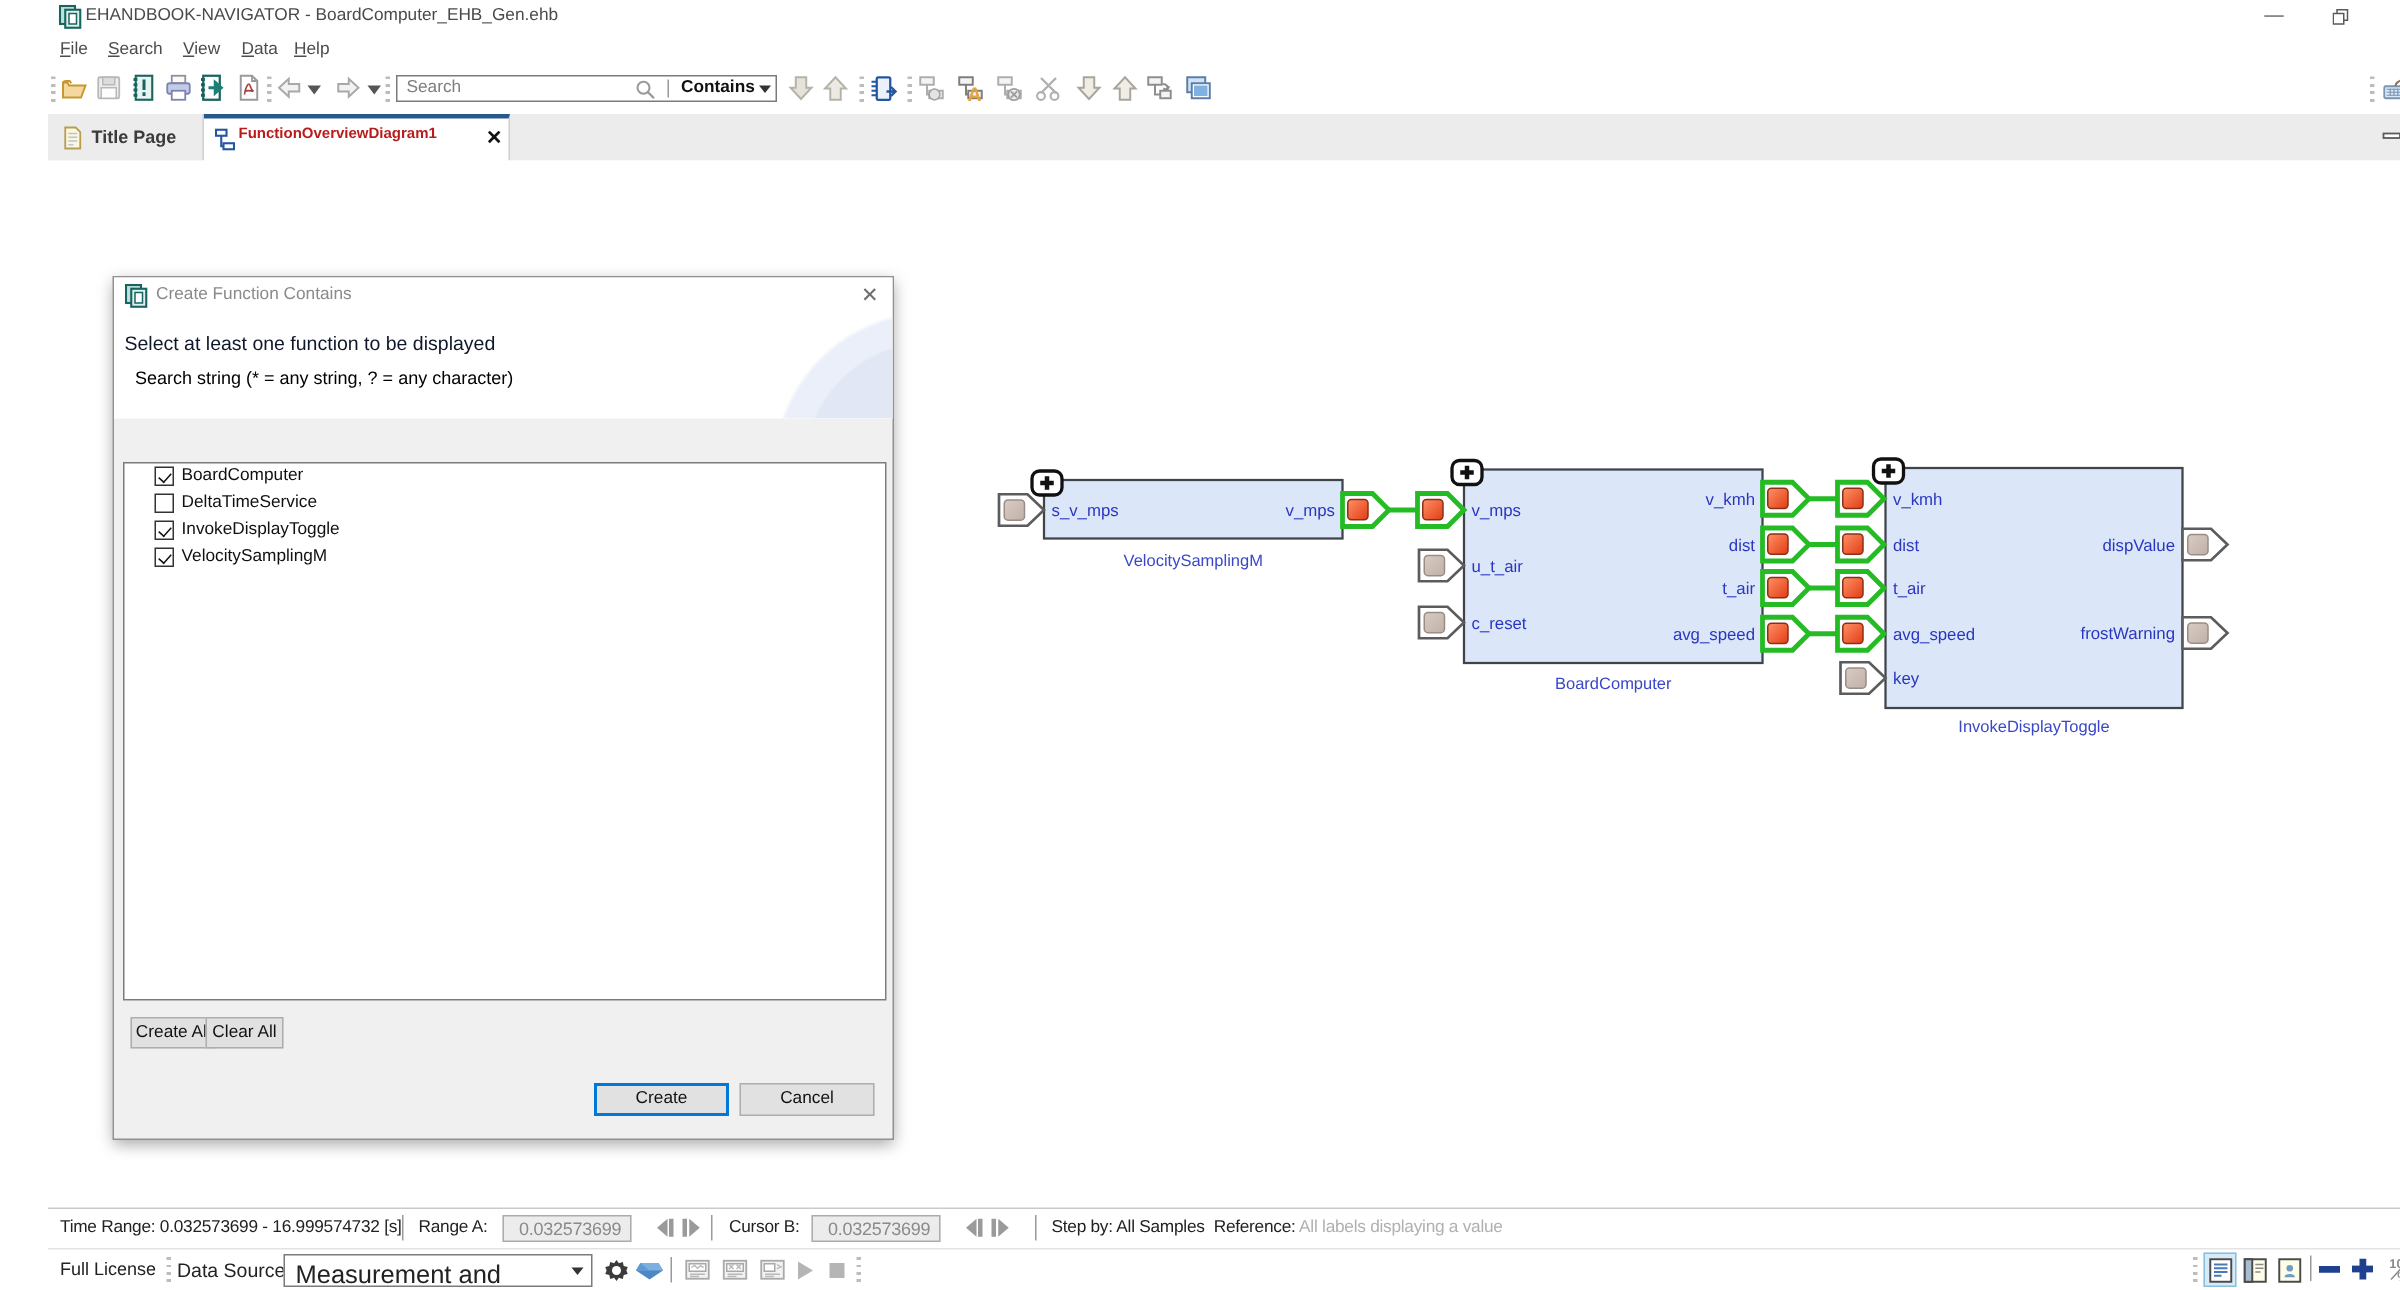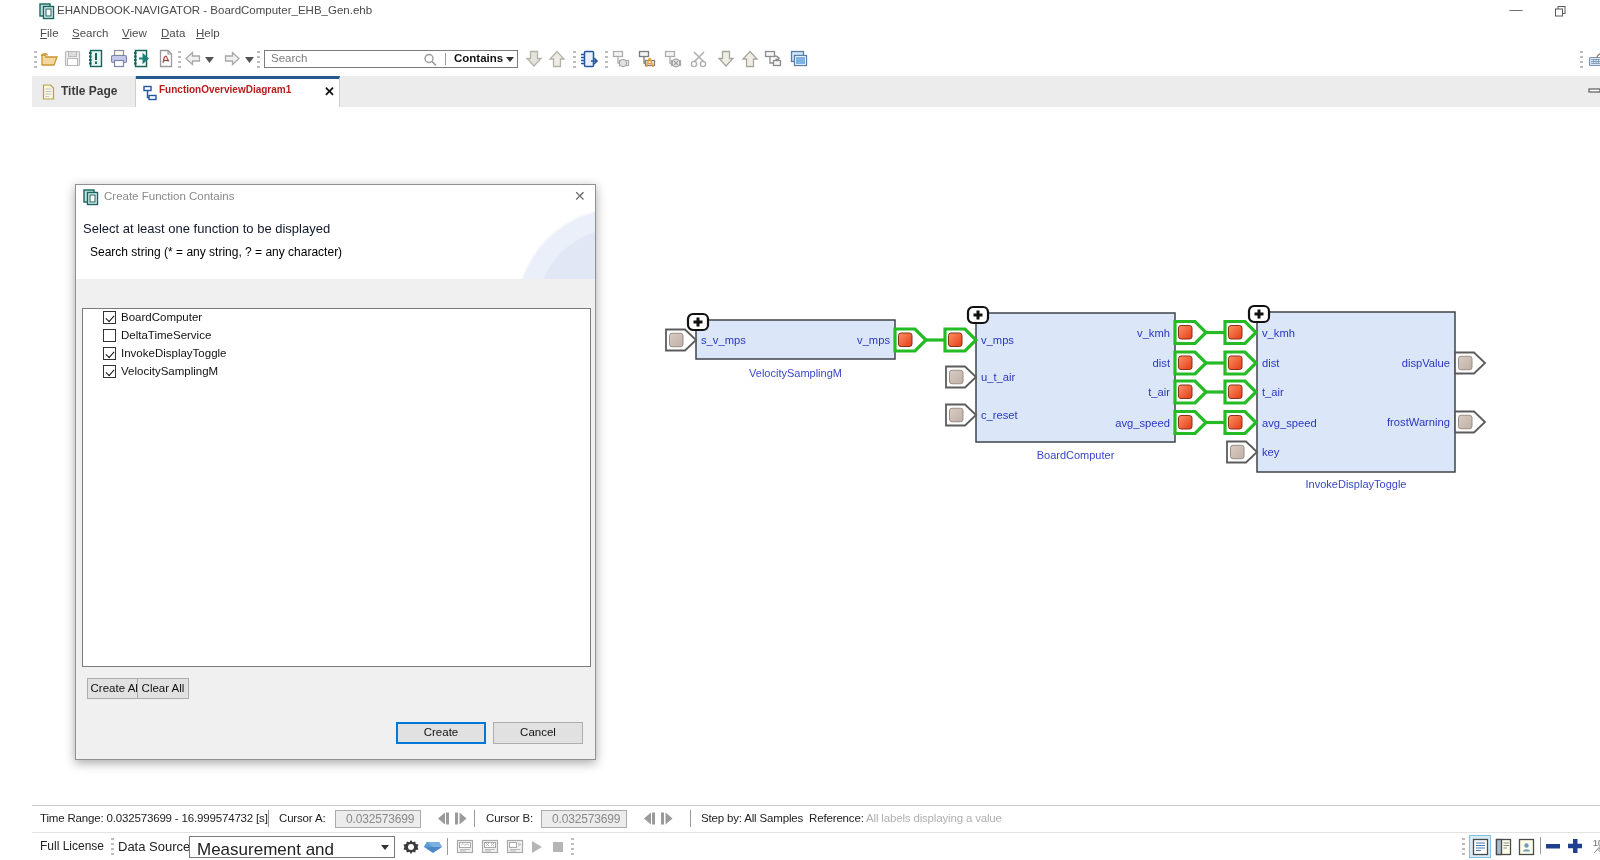--- a/index.html
+++ b/index.html
@@ -354,21 +354,21 @@
       <div class="btn" style="left:11px; top:493px; width:57px; height:21px; line-height:19px;">Create All</div>
       <div class="btn" style="left:61px; top:493px; width:52px; height:21px; line-height:19px;">Clear All</div>
       <div class="btn" id="bcreate" style="left:320px; top:537px; width:90px; height:22px; line-height:17px;">Create</div>
       <div class="btn" style="left:417px; top:537px; width:90px; height:22px; line-height:19px;">Cancel</div>
     </div>
   </div>
 
   <div id="status1">
     <span class="s1t" style="left:8px;">Time Range: 0.032573699 - 16.999574732 [s]</span>
     <span class="vsep" style="left:236px;"></span>
-    <span class="s1t" style="left:247px;">Cursor A:</span>
+    <span class="s1t" style="left:247px;">Range A:</span>
     <span class="sinput" style="left:303px; width:86px;">0.032573699</span>
     <span class="vsep" style="left:442px;"></span>
     <span class="s1t" style="left:454px;">Cursor B:</span>
     <span class="sinput" style="left:509px; width:86px;">0.032573699</span>
     <span class="vsep" style="left:658px;"></span>
     <span class="s1t" style="left:669px;">Step by: All Samples&nbsp;&nbsp;Reference: <span style="color:#b0b0b0;">All labels displaying a value</span></span>
     <svg class="abs" style="left:402px; top:5px;" width="36" height="15" viewBox="0 0 36 15">
       <path d="M11 1.5 L4 7.5 L11 13.5 Z" fill="#9a9a9a"></path>
         <rect x="12" y="1.5" width="3" height="12" fill="#9a9a9a"></rect>
       <rect x="21" y="1.5" width="3" height="12" fill="#9a9a9a"></rect>

